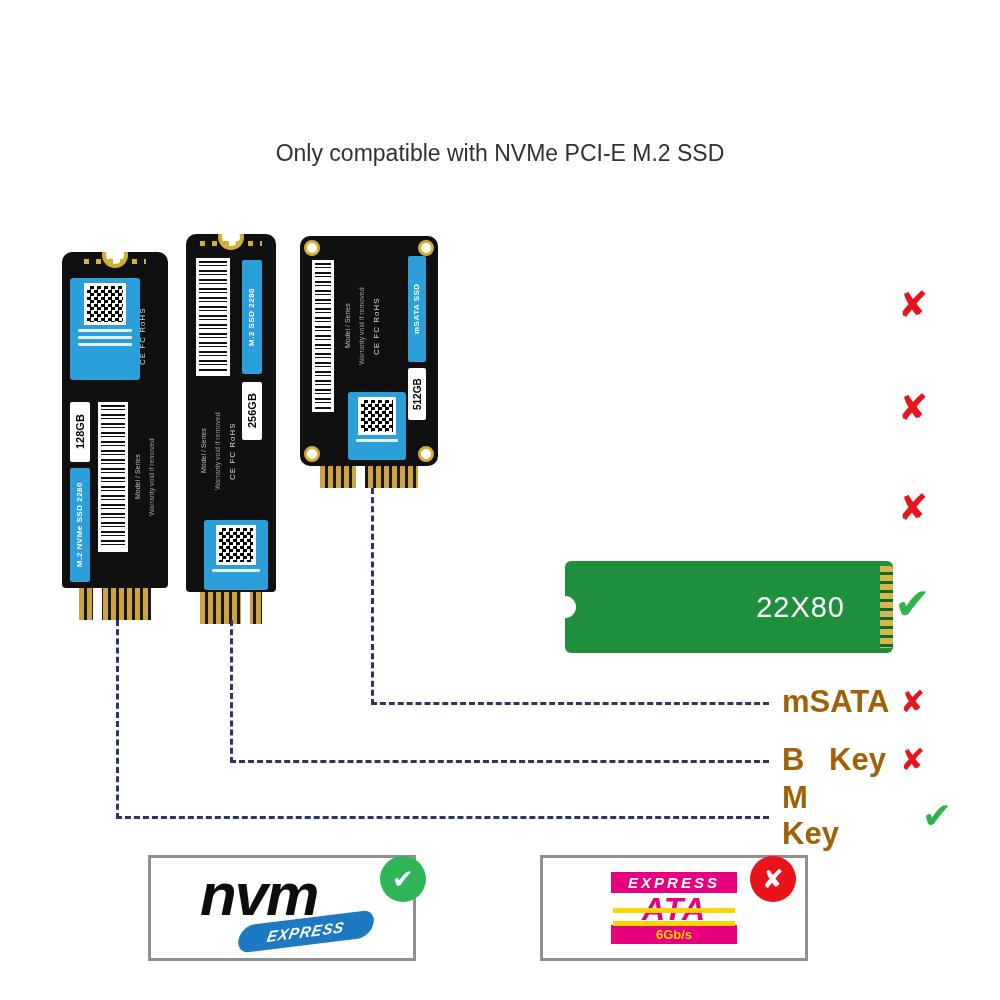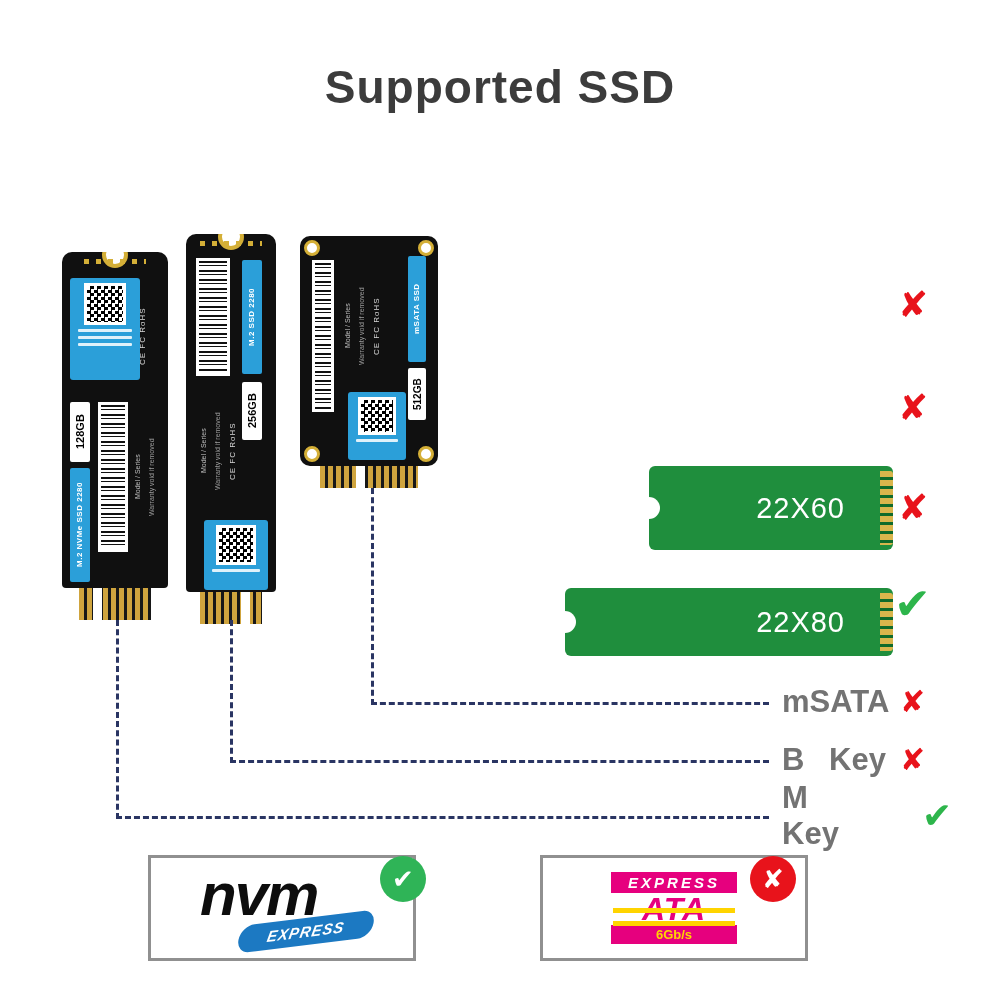--- a/index.html
+++ b/index.html
@@ -53,21 +53,21 @@
      color:#fff;font-size:29px;letter-spacing:1px;font-weight:400;}
   .mark{position:absolute;line-height:1;}
   .mark.cross{color:#e8131b;font-size:36px;}
   .mark.check{color:#2db54b;font-size:44px;}
 
   
   .line{position:absolute;border:0 solid #2a3563;border-style:dashed;
         border-left-width:3px;border-bottom-width:3px;}
   .keyrow{position:absolute;left:782px;height:36px;display:flex;align-items:center;gap:14px;}
   .keyrow .keylabel{display:inline-block;width:104px;font-size:31px;font-weight:700;
-        color:#737373;word-spacing:16px;}
+        color:#a16207;word-spacing:16px;}
   .keyrow .mark{position:static;font-size:30px;}
   .keyrow .mark.check{font-size:36px;}
 
   
   .logo-box{position:absolute;top:855px;width:268px;height:106px;border:3px solid #909090;
             background:#fff;display:flex;align-items:center;justify-content:center;box-sizing:border-box;}
   .nvm-logo{position:relative;width:200px;height:84px;}
   .nvm-text{position:absolute;left:18px;top:-6px;font-style:italic;font-weight:800;
             font-size:60px;color:#0d0d0d;letter-spacing:-2px;}
   .nvm-swoosh{position:absolute;left:56px;top:52px;width:136px;height:27px;background:#1c79c2;
@@ -86,21 +86,21 @@
   .mark-circle{position:absolute;width:46px;height:46px;border-radius:50%;color:#fff;
             display:flex;align-items:center;justify-content:center;font-size:26px;line-height:1;}
   .mark-circle.ok{background:#2fb457;}
   .mark-circle.no{background:#e8131b;}
 </style>
 </head>
 <body>
 
 <div class="canvas">
 
-  <div class="title">Supported SSD</div>
+  <div class="subtitle">Only compatible with NVMe PCI-E M.2 SSD</div>
 
   <div class="ssd" style="left:62px;top:252px;width:106px;height:368px;">
     <div class="ssd-body" style="height:336px;">
       <div class="topnotch"></div>
       <div class="golddots"></div>
       <div class="bluelabel" style="left:8px;top:26px;width:60px;height:92px;">
         <div class="qr" style="width:36px;height:36px;">
             <div class="qr-px"></div>
           </div>
         <div class="lbl-line"></div>
@@ -162,28 +162,23 @@
     </div>
     <div class="m2fingers" style="left:20px;width:98px;height:22px;">
       <div class="notchgap" style="left:36px;"></div>
     </div>
   </div>
 
   <div class="mark cross" style="left:898px;top:287px;">✘</div>
 
   <div class="mark cross" style="left:898px;top:390px;">✘</div>
 
-  <div class="board" style="left:649px;top:466px;width:244px;height:84px;">
-    <div class="board-notch"></div>
-    <div class="board-fingers"></div>
-    <div class="board-label">22X60</div>
-  </div>
   <div class="mark cross" style="left:898px;top:490px;">✘</div>
 
-  <div class="board" style="left:565px;top:588px;width:328px;height:68px;">
+  <div class="board" style="left:565px;top:561px;width:328px;height:92px;">
     <div class="board-notch"></div>
     <div class="board-fingers"></div>
     <div class="board-label">22X80</div>
   </div>
   <div class="mark check" style="left:894px;top:582px;">✔</div>
 
   <div class="line" style="left:371px;top:488px;width:395px;height:214px;"></div>
   <div class="line" style="left:230px;top:620px;width:536px;height:140px;"></div>
   <div class="line" style="left:116px;top:620px;width:650px;height:196px;"></div>
 

